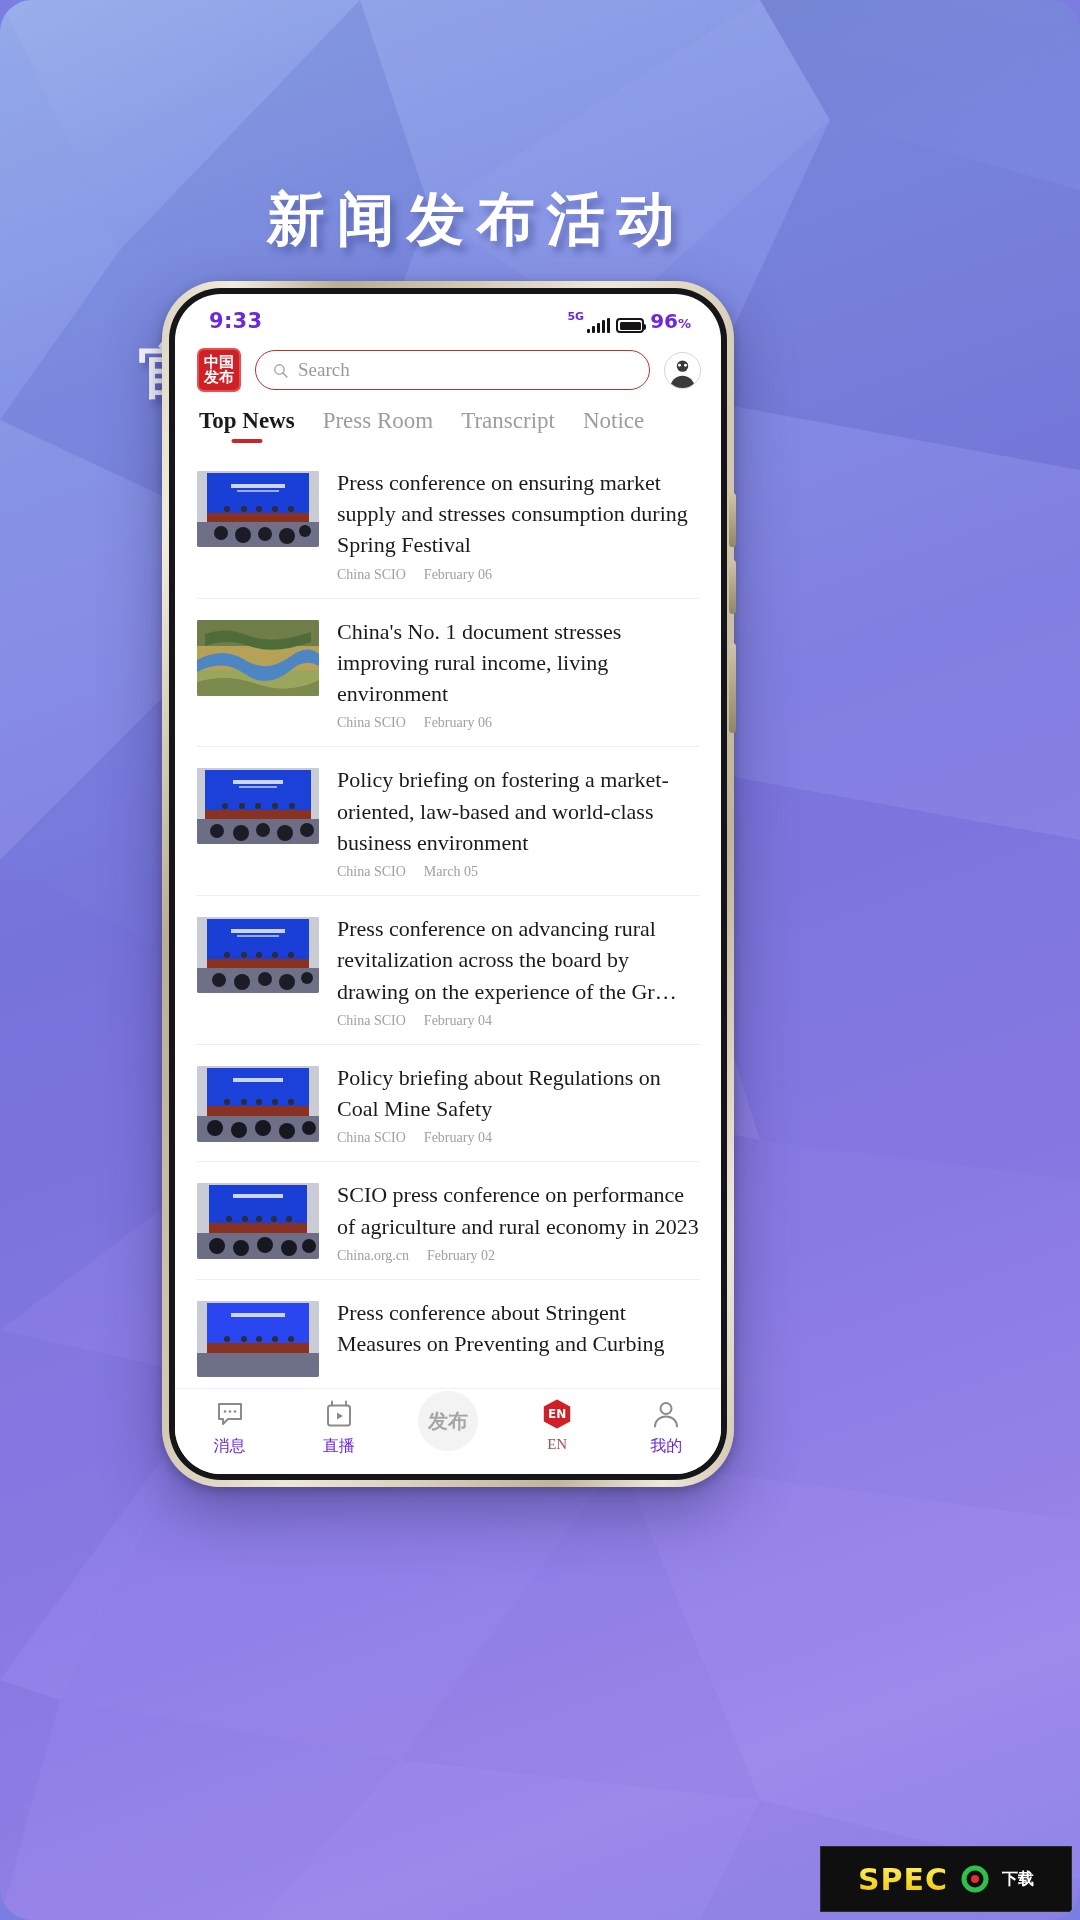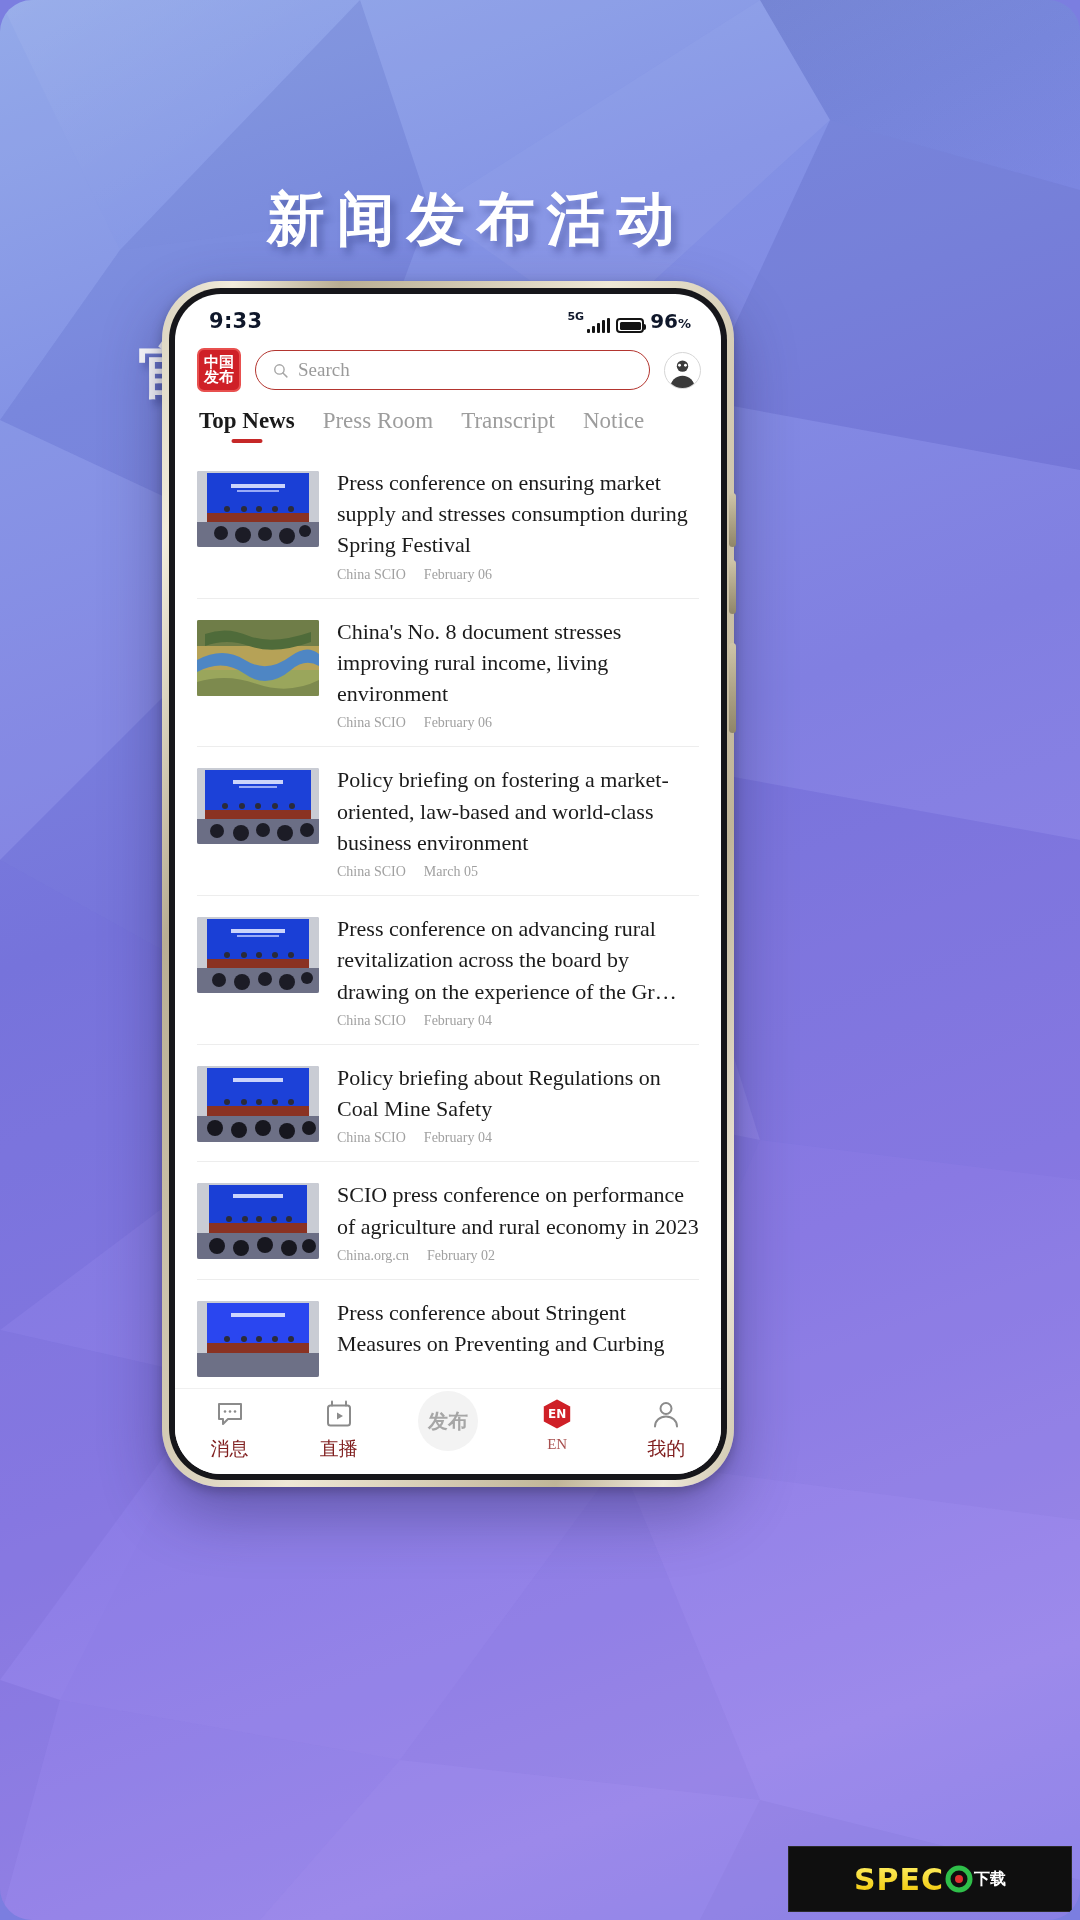--- a/index.html
+++ b/index.html
@@ -69,21 +69,21 @@
     position: relative;
     display: flex; flex-direction: column;
   }
 
   
   .statusbar {
     height: 46px; flex: 0 0 46px;
     display: flex; align-items: center; justify-content: space-between;
     padding: 8px 30px 0 34px;
     font-family: "DejaVu Sans", sans-serif;
-    color: #0f172a;
+    color: #6d28d9;
   }
   .sb-time { font-size: 21px; font-weight: 600; letter-spacing: .3px; }
   .sb-right { display: flex; align-items: flex-end; gap: 6px; }
   .sb-5g { font-size: 11px; font-weight: 700; align-self: flex-start; margin-top:1px; margin-right:-3px;}
   .bars { display: flex; align-items: flex-end; gap: 2px; height: 15px; }
   .bars i { width: 3px; background: #141414; border-radius: 1px; display:block;}
   .bars i:nth-child(1){height:4px} .bars i:nth-child(2){height:7px}
   .bars i:nth-child(3){height:10px} .bars i:nth-child(4){height:13px}
   .bars i:nth-child(5){height:15px}
   .batt { width: 28px; height: 15px; border: 2px solid #141414; border-radius: 4px; position: relative; padding: 1.5px; }
@@ -176,21 +176,21 @@
     display: flex; align-items: flex-start; justify-content: space-around;
     padding-top: 10px;
     position: relative;
   }
   .navitem {
     width: 20%;
     display: flex; flex-direction: column; align-items: center; gap: 7px;
   }
   .navlabel {
     font-family: Liberation Mono, monospace;
-    font-size: 19px; color: #7f1d1d;
+    font-size: 16px; color: #6d28d9;
   }
   .navlabel.en { font-family: "Liberation Serif", serif; color:#a8504f; font-size: 15px;}
   .navicon { height: 30px; display:flex; align-items:center; justify-content:center; }
   .pub-circle {
     width: 60px; height: 60px; border-radius: 50%;
     background: #f3f3f3;
     display:flex; align-items:center; justify-content:center;
     font-family: "DejaVu Sans", sans-serif;
     font-size: 20px; font-weight: 700; color: #a6a6a6;
     margin-top: -8px;
@@ -202,23 +202,23 @@
   }
   .en-hex span {
     position: relative; z-index:2;
     font-family: "DejaVu Sans", sans-serif;
     font-size: 12px; font-weight: 700; color:#fff;
   }
 
   
   .watermark {
     position: absolute; right: 8px; bottom: 8px;
-    width: 284px; height: 66px;
+    width: 252px; height: 66px;
     background: #0f0f0f;
-    display: flex; align-items: center; justify-content: center; gap: 0;
+    display: flex; align-items: center; justify-content: center; gap: 12px;
     border: 1px solid #2a2a2a;
   }
   .wm-text {
     font-family: "DejaVu Sans", sans-serif;
     font-size: 30px; font-weight: 800; letter-spacing: 1px;
     background: linear-gradient(180deg,#fff26a,#f0c300);
     -webkit-background-clip: text; background-clip: text; color: transparent;
     text-shadow: 0 0 0 rgba(0,0,0,0);
   }
   .wm-sub { font-family: "DejaVu Sans", sans-serif; font-size: 16px; font-weight: 700; color:#ffffff; }
@@ -371,21 +371,21 @@
                 <rect width="122" height="76" fill="#8f9a5e"></rect>
                 <path d="M0 0 H122 V26 H0Z" fill="#6f7d48"></path>
                 <path d="M0 26 H122 V50 H0Z" fill="#b6a257"></path>
                 <path d="M0 50 H122 V76 H0Z" fill="#9aa65c"></path>
                 <path d="M8 14 q22 -8 44 2 q24 9 62 -4 v10 q-36 13 -62 4 q-22 -8 -44 0 z" fill="#4f6b3a"></path>
                 <path d="M0 40 q26 -14 48 0 q22 14 46 -4 q16 -12 28 -2 v12 q-14 -8 -28 4 q-24 20 -46 4 q-22 -16 -48 -2 z" fill="#4e86c4"></path>
                 <path d="M0 62 q30 -9 60 2 q32 11 62 -4 v16 H0 z" fill="#7d8a4e"></path>
               </svg>
             </div>
             <div class="ninfo">
-              <div class="ntitle">China's No. 8 document stresses improving rural income, living environment</div>
+              <div class="ntitle">China's No. 1 document stresses improving rural income, living environment</div>
               <div class="nmeta">
                 <span>China SCIO</span>
                 <span>February 06</span>
               </div>
             </div>
           </div>
 
           <div class="news">
             <div class="thumb">
               <svg viewBox="0 0 122 76" preserveAspectRatio="none">

